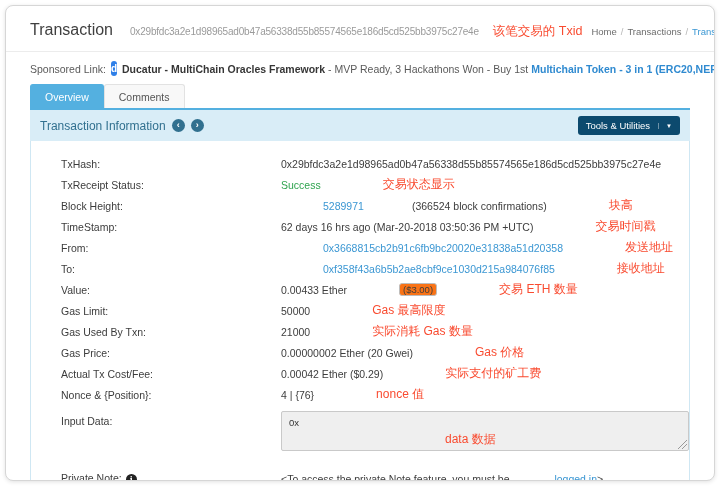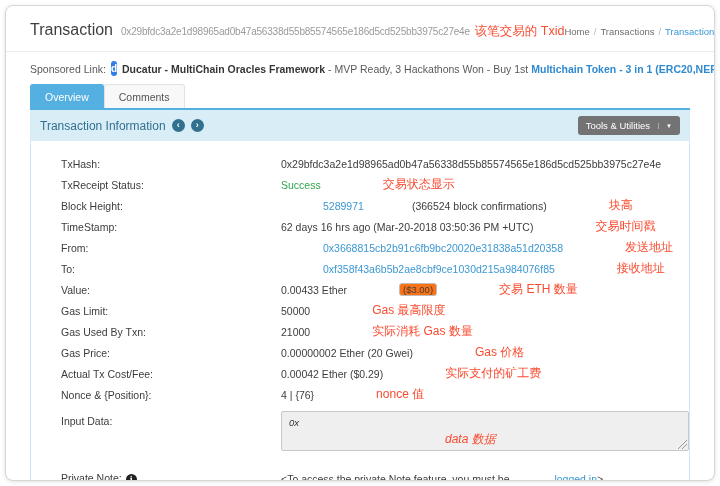--- a/index.html
+++ b/index.html
@@ -4,21 +4,21 @@
 <style>
   * { box-sizing: border-box; margin: 0; padding: 0; }
   html,body { width:720px; height:486px; background:#fff; overflow:hidden;
     font-family:"Liberation Sans","DejaVu Sans",sans-serif; }
   .frame { position:absolute; left:5px; top:5px; right:5px; bottom:5px;
     border:1px solid #d6d6d6; border-radius:8px; background:#fff;
     box-shadow:0 1px 4px rgba(0,0,0,.12); overflow:hidden; }
 
   
   .hdr { display:flex; align-items:baseline; white-space:nowrap;
-    padding:15px 18px 11px 24px; border-bottom:1px solid #ececec; }
+    padding:15px 18px 11px 24px; border-bottom:1px solid #ececec;gap:9px; }
   .hdr-title { font-size:16px; color:#3f3f3f; }
   .hdr-txid { font-size:10px; color:#9a9a9a; margin-left:8px; letter-spacing:-0.2px; }
   .hdr-annot { font-size:12.5px; color:#f94b30; margin-left:5px; }
   .crumb { margin-left:auto; font-size:9.5px; color:#6d6d6d; }
   .crumb .sep { color:#b5b5b5; margin:0 4px; }
   .crumb .cur { color:#3b97d3; }
   a { text-decoration:none; }
 
   
   .spons { display:flex; align-items:center; white-space:nowrap;
@@ -39,41 +39,41 @@
   .tab.active { background:#54b0e0; border-color:#54b0e0; color:#fff; }
   .tabline { height:2px; background:#54b0e0; }
 
   .panel-hd { display:flex; align-items:center; background:#d9edf7;
     padding:6px 10px; }
   .panel-title { font-size:12px; color:#31708f; }
   .circ { width:13px; height:13px; border-radius:50%; background:#31708f;
     color:#fff; font-size:9px; line-height:12px; text-align:center;
     margin-left:6px; cursor:pointer; font-weight:bold; }
   .tools-btn { margin-left:auto; display:flex; align-items:center; cursor:pointer;
-    background:#737373; color:#fff; font-size:9.5px; padding:4px 8px;
+    background:#0c4a6e; color:#fff; font-size:9.5px; padding:4px 8px;
     border:none; border-radius:3px; }
   .tools-caret { margin-left:8px; padding-left:7px; font-size:6px;
     border-left:1px solid rgba(255,255,255,.4); }
 
   .panel-bd { border:1px solid #cfe7f3; border-top:none; background:#fff;
     padding-top:12px; height:348px; }
   .row { display:flex; align-items:center; min-height:21px; padding-left:30px;
     font-size:10.5px; color:#3d3d3d; white-space:nowrap;gap:48px; }
   .row .lbl { width:172px; flex:none; color:#3c3c3c; }
   .annot { color:#f94b30; font-size:12px; margin-left:14px; }
   .blue { color:#3b97d3;margin-left:42px; }
   .green { color:#2fa44f; }
   .plain { color:#3d3d3d; }
   .usd-box { display:inline-block; border:1px solid #bdbdbd; border-radius:3px;
     padding:0 3px; margin-left:4px; font-size:9.5px; background:#f97316; }
 
   .row.tall { align-items:flex-start; margin-top:6px; }
   .databox { position:relative; width:436px; height:40px; background:#efefef;
     border:1px solid #c9c9c9; border-radius:2px; padding:5px 7px;
-    font-size:9.5px; color:#333;font-style:italic; }
+    font-size:9.5px; color:#333; }
   .databox .annot { position:absolute; left:155px; top:11px; margin:8px; }
   .resize-grip { position:absolute; right:1px; bottom:1px; width:9px; height:9px;
     background:
       linear-gradient(135deg, transparent 45%, #999 45%, #999 52%, transparent 52%,
       transparent 68%, #999 68%, #999 75%, transparent 75%); }
 
   .row.note { margin-top:17px; }
   .info-ic { display:inline-block; width:11px; height:11px; border-radius:50%;
     background:#222; color:#fff; font-size:8px; line-height:11px; text-align:center;
     font-weight:bold; margin-left:4px; font-family:"DejaVu Serif",serif; }

